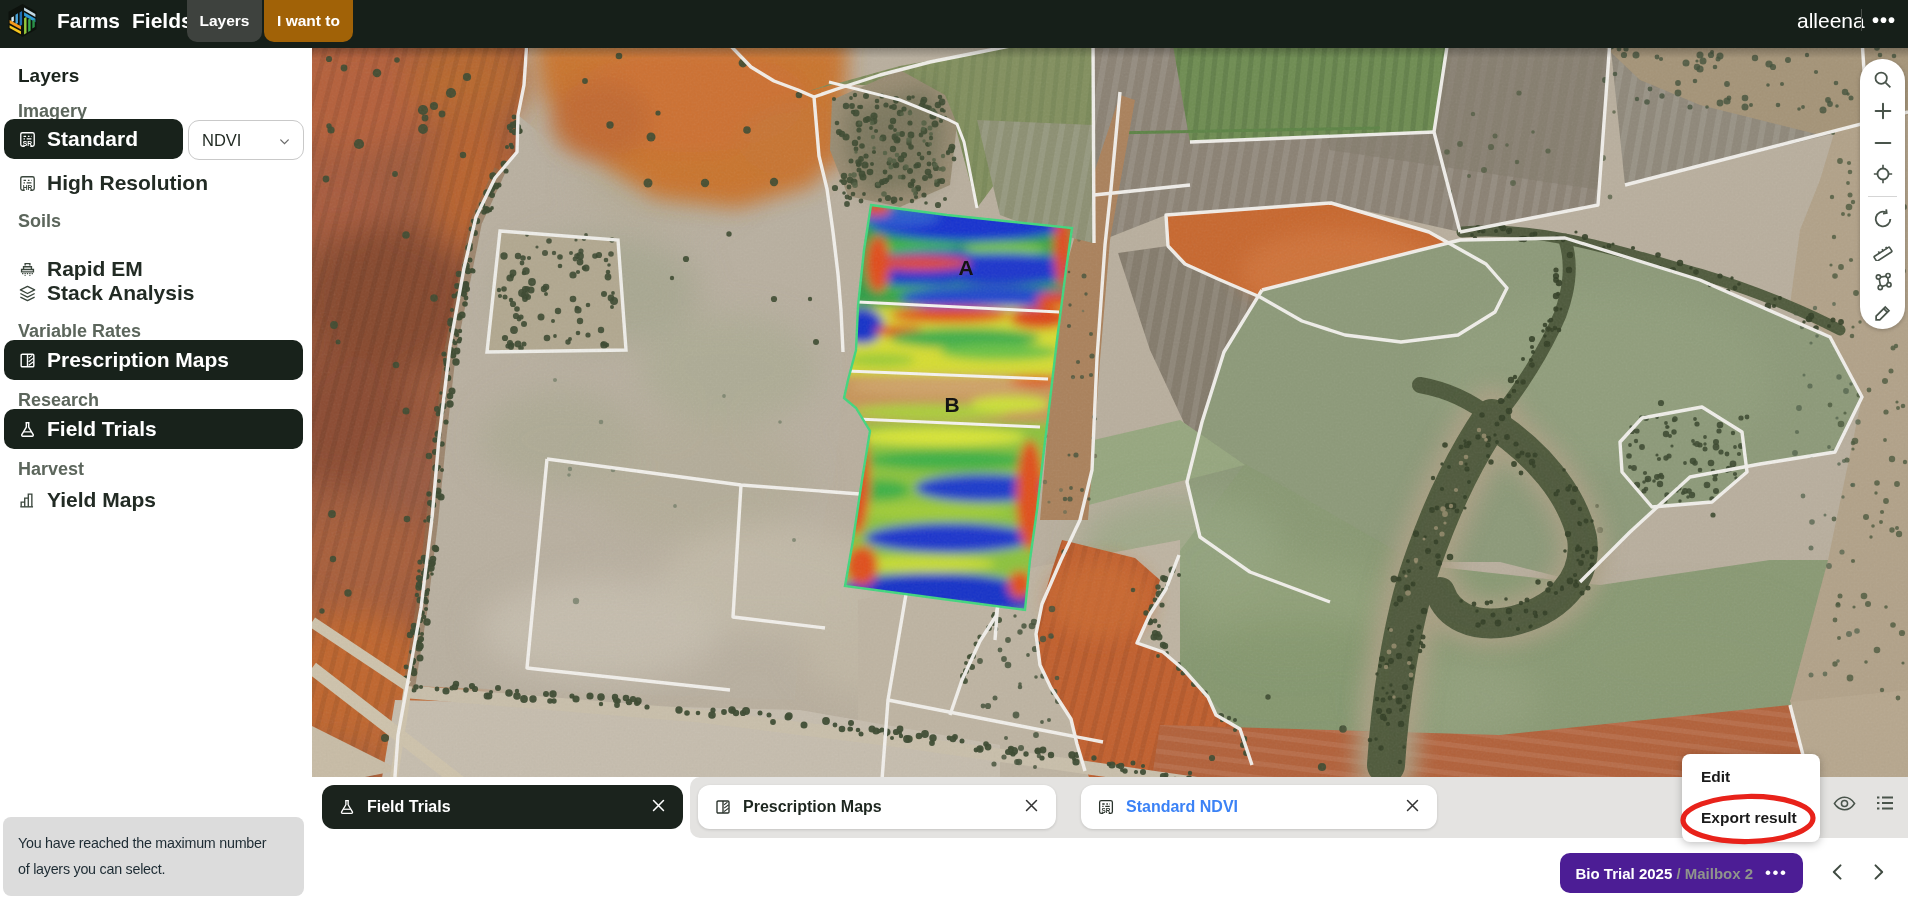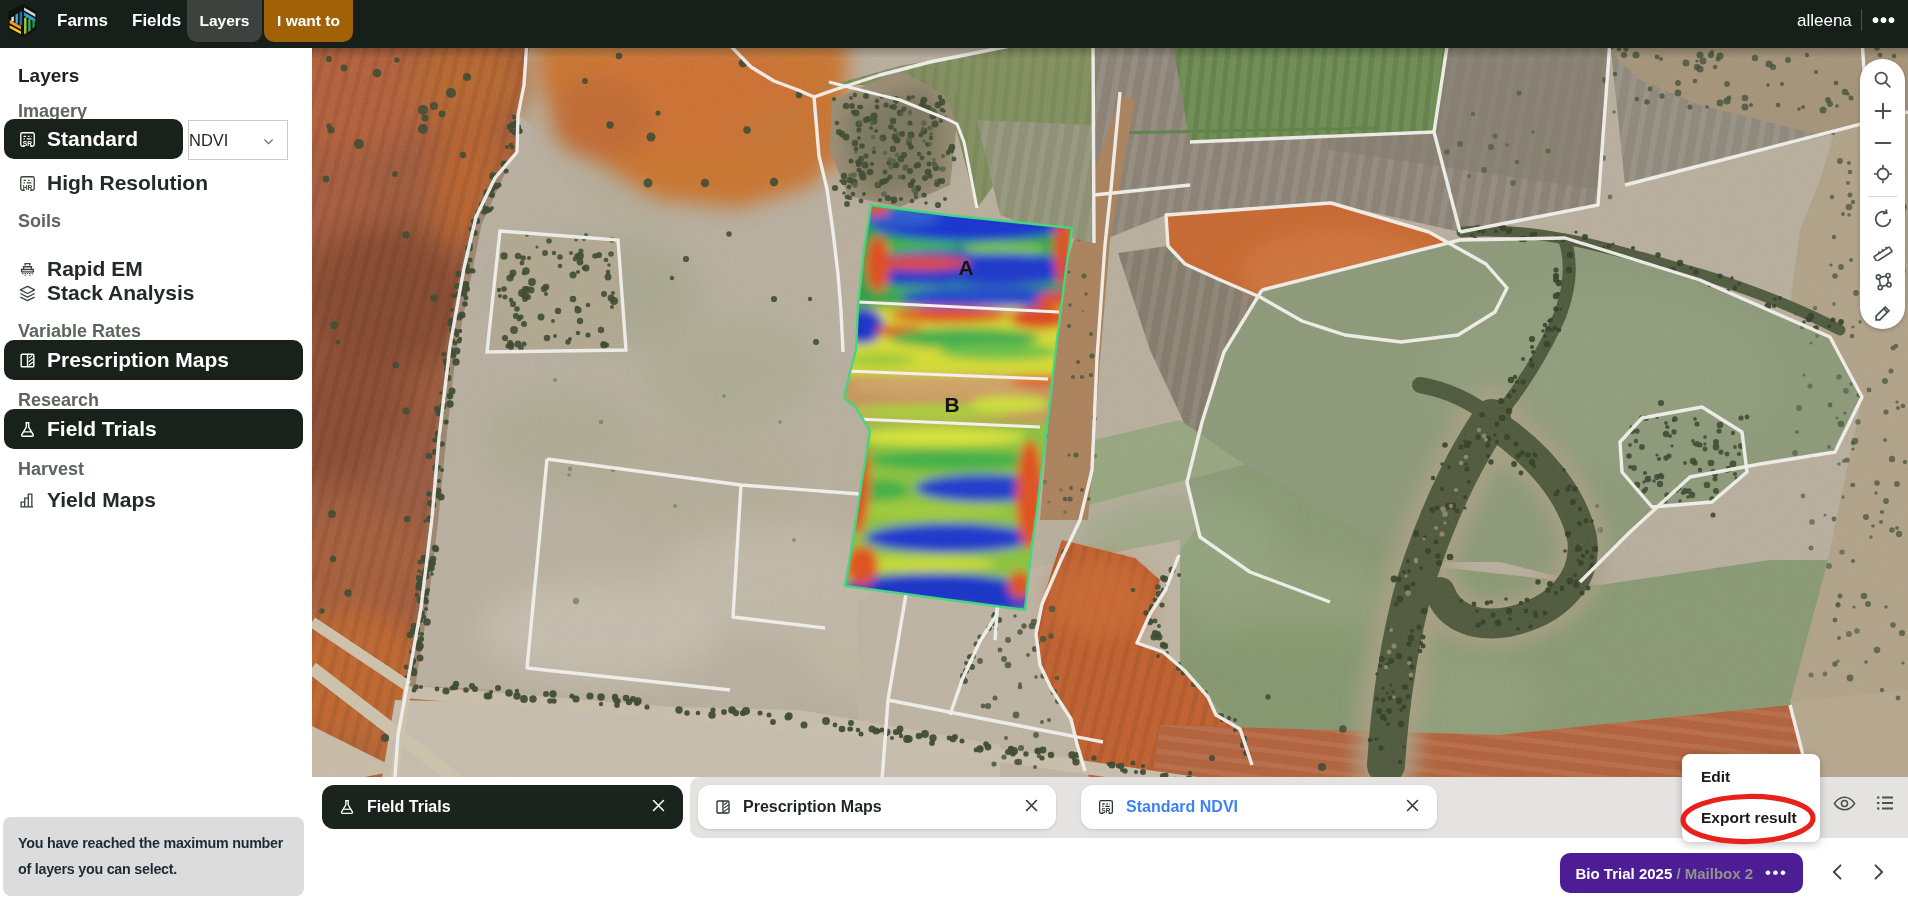--- a/index.html
+++ b/index.html
@@ -1,35 +1,35 @@
 <!DOCTYPE html>
 <html><head><meta charset="utf-8"><style>
 *{margin:0;padding:0;box-sizing:border-box;}
 html,body{width:1908px;height:897px;overflow:hidden;background:#fff;font-family:"Liberation Sans",sans-serif;}
 .abs{position:absolute;}
 #mapwrap{position:absolute;left:312px;top:48px;width:1596px;height:729px;overflow:hidden;}
 #mapwrap svg{position:absolute;left:-312px;top:-48px;}
 #topbar{position:absolute;left:0;top:0;width:1908px;height:48px;background:#161f19;z-index:30;}
-.navtxt{position:absolute;top:0;height:42px;line-height:42px;color:#fff;font-weight:bold;font-size:17px;}
+.navtxt{position:absolute;top:0;height:42px;line-height:42px;color:#fff;font-weight:bold;font-size:21px;}
 .navbtn{position:absolute;top:0;height:42px;line-height:42px;border-radius:0 0 10px 10px;color:#fff;font-weight:bold;font-size:15.5px;text-align:center;}
 #sidebar{position:absolute;left:0;top:48px;width:312px;height:849px;background:#fff;z-index:20;}
 .seclbl{position:absolute;left:18px;font-size:18px;font-weight:bold;color:#5c665c;}
 .selbtn{position:absolute;background:#18221b;border-radius:10px;color:#fff;display:flex;align-items:center;}
 .itmrow{position:absolute;display:flex;align-items:center;color:#222b24;}
 .itmtxt{font-size:21px;font-weight:bold;margin-left:10px;}
 .selbtn .itmtxt{color:#fff;}
 #bottombar{position:absolute;left:312px;top:777px;width:1596px;height:120px;background:#fff;z-index:25;}
 #graychips{position:absolute;left:378px;top:0px;width:1218px;height:61px;background:#e4e3e1;border-radius:10px 0 0 10px;}
 .chip{position:absolute;top:8px;height:44px;border-radius:12px;display:flex;align-items:center;}
 .chip .t{font-size:16px;font-weight:bold;}
 #toolbar{position:absolute;left:1860px;top:59px;width:45px;height:270px;background:#fff;border-radius:22px;box-shadow:0 1px 4px rgba(0,0,0,0.25);z-index:26;display:flex;flex-direction:column;align-items:center;padding-top:5px;}
 .tico{width:45px;height:32px;display:flex;align-items:center;justify-content:center;}
 #popup{position:absolute;left:1682px;top:754px;width:138px;height:88px;background:#fff;border-radius:8px;box-shadow:0 2px 8px rgba(0,0,0,0.25);z-index:40;}
 #popup .mi{position:absolute;left:19px;font-size:15.5px;color:#1a1a1a;font-weight:bold;}
-#notice{position:absolute;left:3px;top:817px;width:301px;height:79px;background:#dcdcdc;border-radius:8px;z-index:22;padding:13px 8px 0 15px;font-size:14.3px;font-weight:bold;color:#1d2b33;line-height:26px;letter-spacing:-0.25px;}
+#notice{position:absolute;left:3px;top:817px;width:301px;height:79px;background:#dcdcdc;border-radius:8px;z-index:22;padding:13px 8px 0 15px;font-size:14.3px;font-weight:normal;color:#1d2b33;line-height:26px;letter-spacing:-0.25px;}
 #biopill{position:absolute;left:1560px;top:853px;width:243px;height:40px;background:#4c1d95;border-radius:10px;z-index:28;display:flex;align-items:center;justify-content:center;font-size:15px;}
 </style></head><body>
 <div id="mapwrap">
     <svg width="1908" height="897" viewBox="0 0 1908 897" xmlns="http://www.w3.org/2000/svg">
       <defs>
 <filter id="b5" x="-40%" y="-40%" width="180%" height="180%">
           <feGaussianBlur stdDeviation="5"></feGaussianBlur>
         </filter>
 <filter id="b10" x="-40%" y="-40%" width="180%" height="180%">
           <feGaussianBlur stdDeviation="10"></feGaussianBlur>
@@ -1636,21 +1636,21 @@
     <div class="abs" style="left:18px;top:17px;font-size:19px;font-weight:bold;color:#1a231c;">Layers</div>
     <div class="seclbl" style="top:53px;">Imagery</div>
     <div class="selbtn" style="left:4px;top:71px;width:179px;height:40px;padding-left:14px;">
       <svg width="19" height="19" viewBox="0 0 24 24" fill="none" stroke="#fff" stroke-width="1.7">
 <path d="M8.5 20.5 H5.8 A2.3 2.3 0 0 1 3.5 18.2 V5.8 A2.3 2.3 0 0 1 5.8 3.5 H18.2 A2.3 2.3 0 0 1 20.5 5.8 V18.2 A2.3 2.3 0 0 1 18.2 20.5 H15.5"></path>
 <path d="M7 8 h3.2 M12.5 8 h2 M16.6 8 h0.6 M7 11.2 h1.8 M11 11.2 h6"></path>
 <text x="12" y="19.8" font-size="8.5" font-weight="bold" fill="#fff" stroke="none" text-anchor="middle" font-family="Liberation Sans">SR</text>
       </svg>
       <span class="itmtxt">Standard</span>
     </div>
-    <div class="abs" style="left:188px;top:72px;width:100px;height:40px;background:#fff;border:1.5px solid #c9c9c9;border-radius:0;display:flex;align-items:center;">
+    <div class="abs" style="left:188px;top:72px;width:116px;height:40px;background:#fff;border:1.5px solid #c9c9c9;border-radius:11px;display:flex;align-items:center;padding-left:13px;">
 <span style="font-size:16.5px;color:#222b24;">NDVI</span>
 <svg style="position:absolute;right:12px;top:14px;" width="13" height="13" viewBox="0 0 24 24" fill="none" stroke="#6a6a6a" stroke-width="2.4" stroke-linecap="round">
         <path d="M5 9 L12 16 L19 9"></path>
       </svg>
 </div>
     <div class="itmrow" style="left:18px;top:123px;">
       <svg width="19" height="19" viewBox="0 0 24 24" fill="none" stroke="#3a463c" stroke-width="1.7">
 <path d="M8.5 20.5 H5.8 A2.3 2.3 0 0 1 3.5 18.2 V5.8 A2.3 2.3 0 0 1 5.8 3.5 H18.2 A2.3 2.3 0 0 1 20.5 5.8 V18.2 A2.3 2.3 0 0 1 18.2 20.5 H15.5"></path>
 <path d="M7 8 h3.2 M12.5 8 h2 M16.6 8 h0.6 M7 11.2 h1.8 M11 11.2 h6"></path>
 <text x="12" y="19.8" font-size="8.5" font-weight="bold" fill="#3a463c" stroke="none" text-anchor="middle" font-family="Liberation Sans">HR</text>

